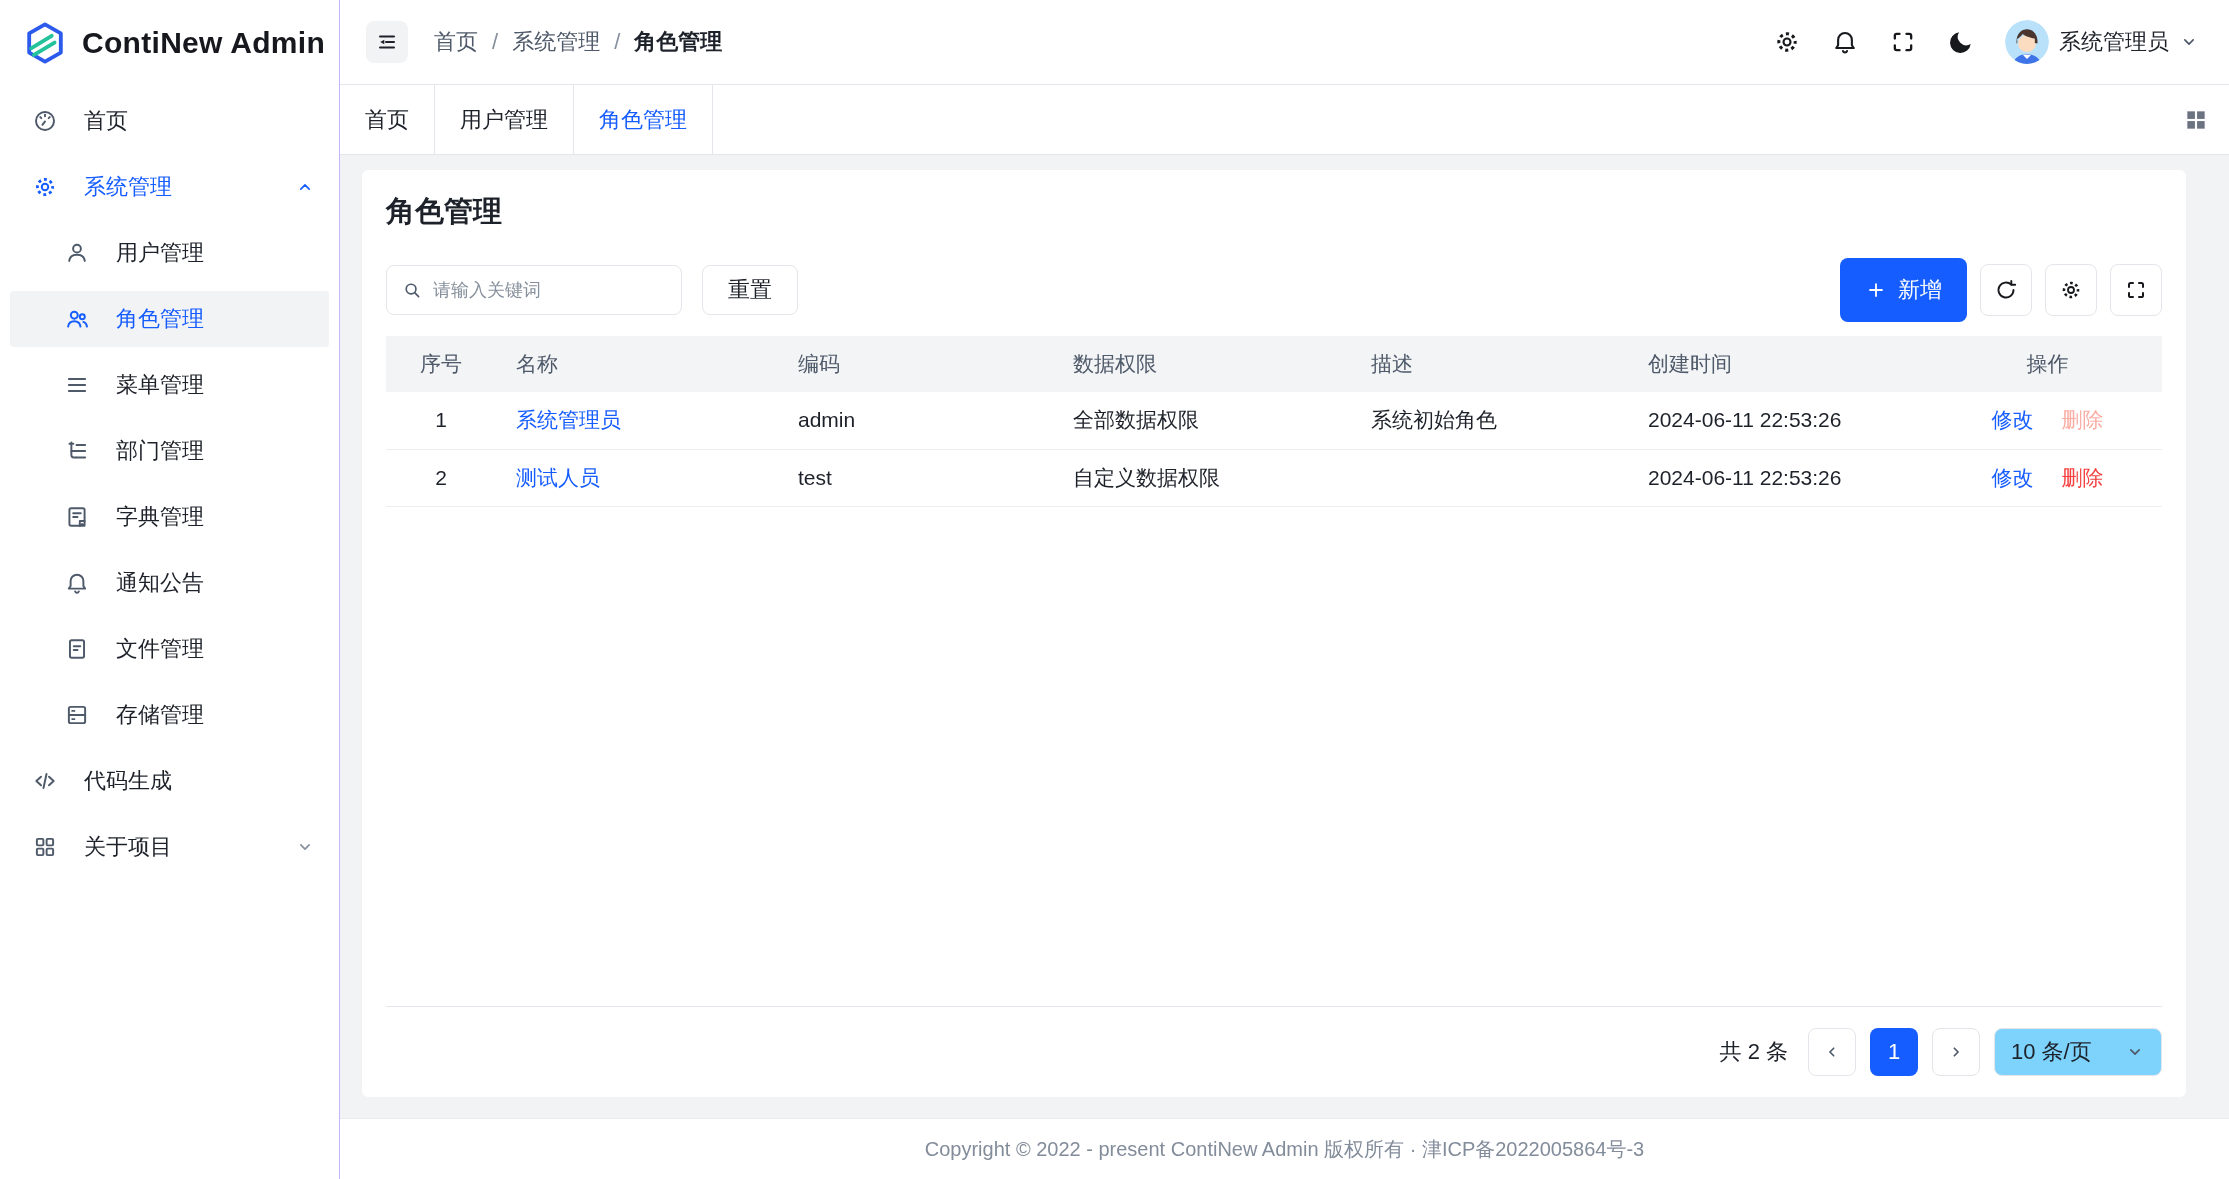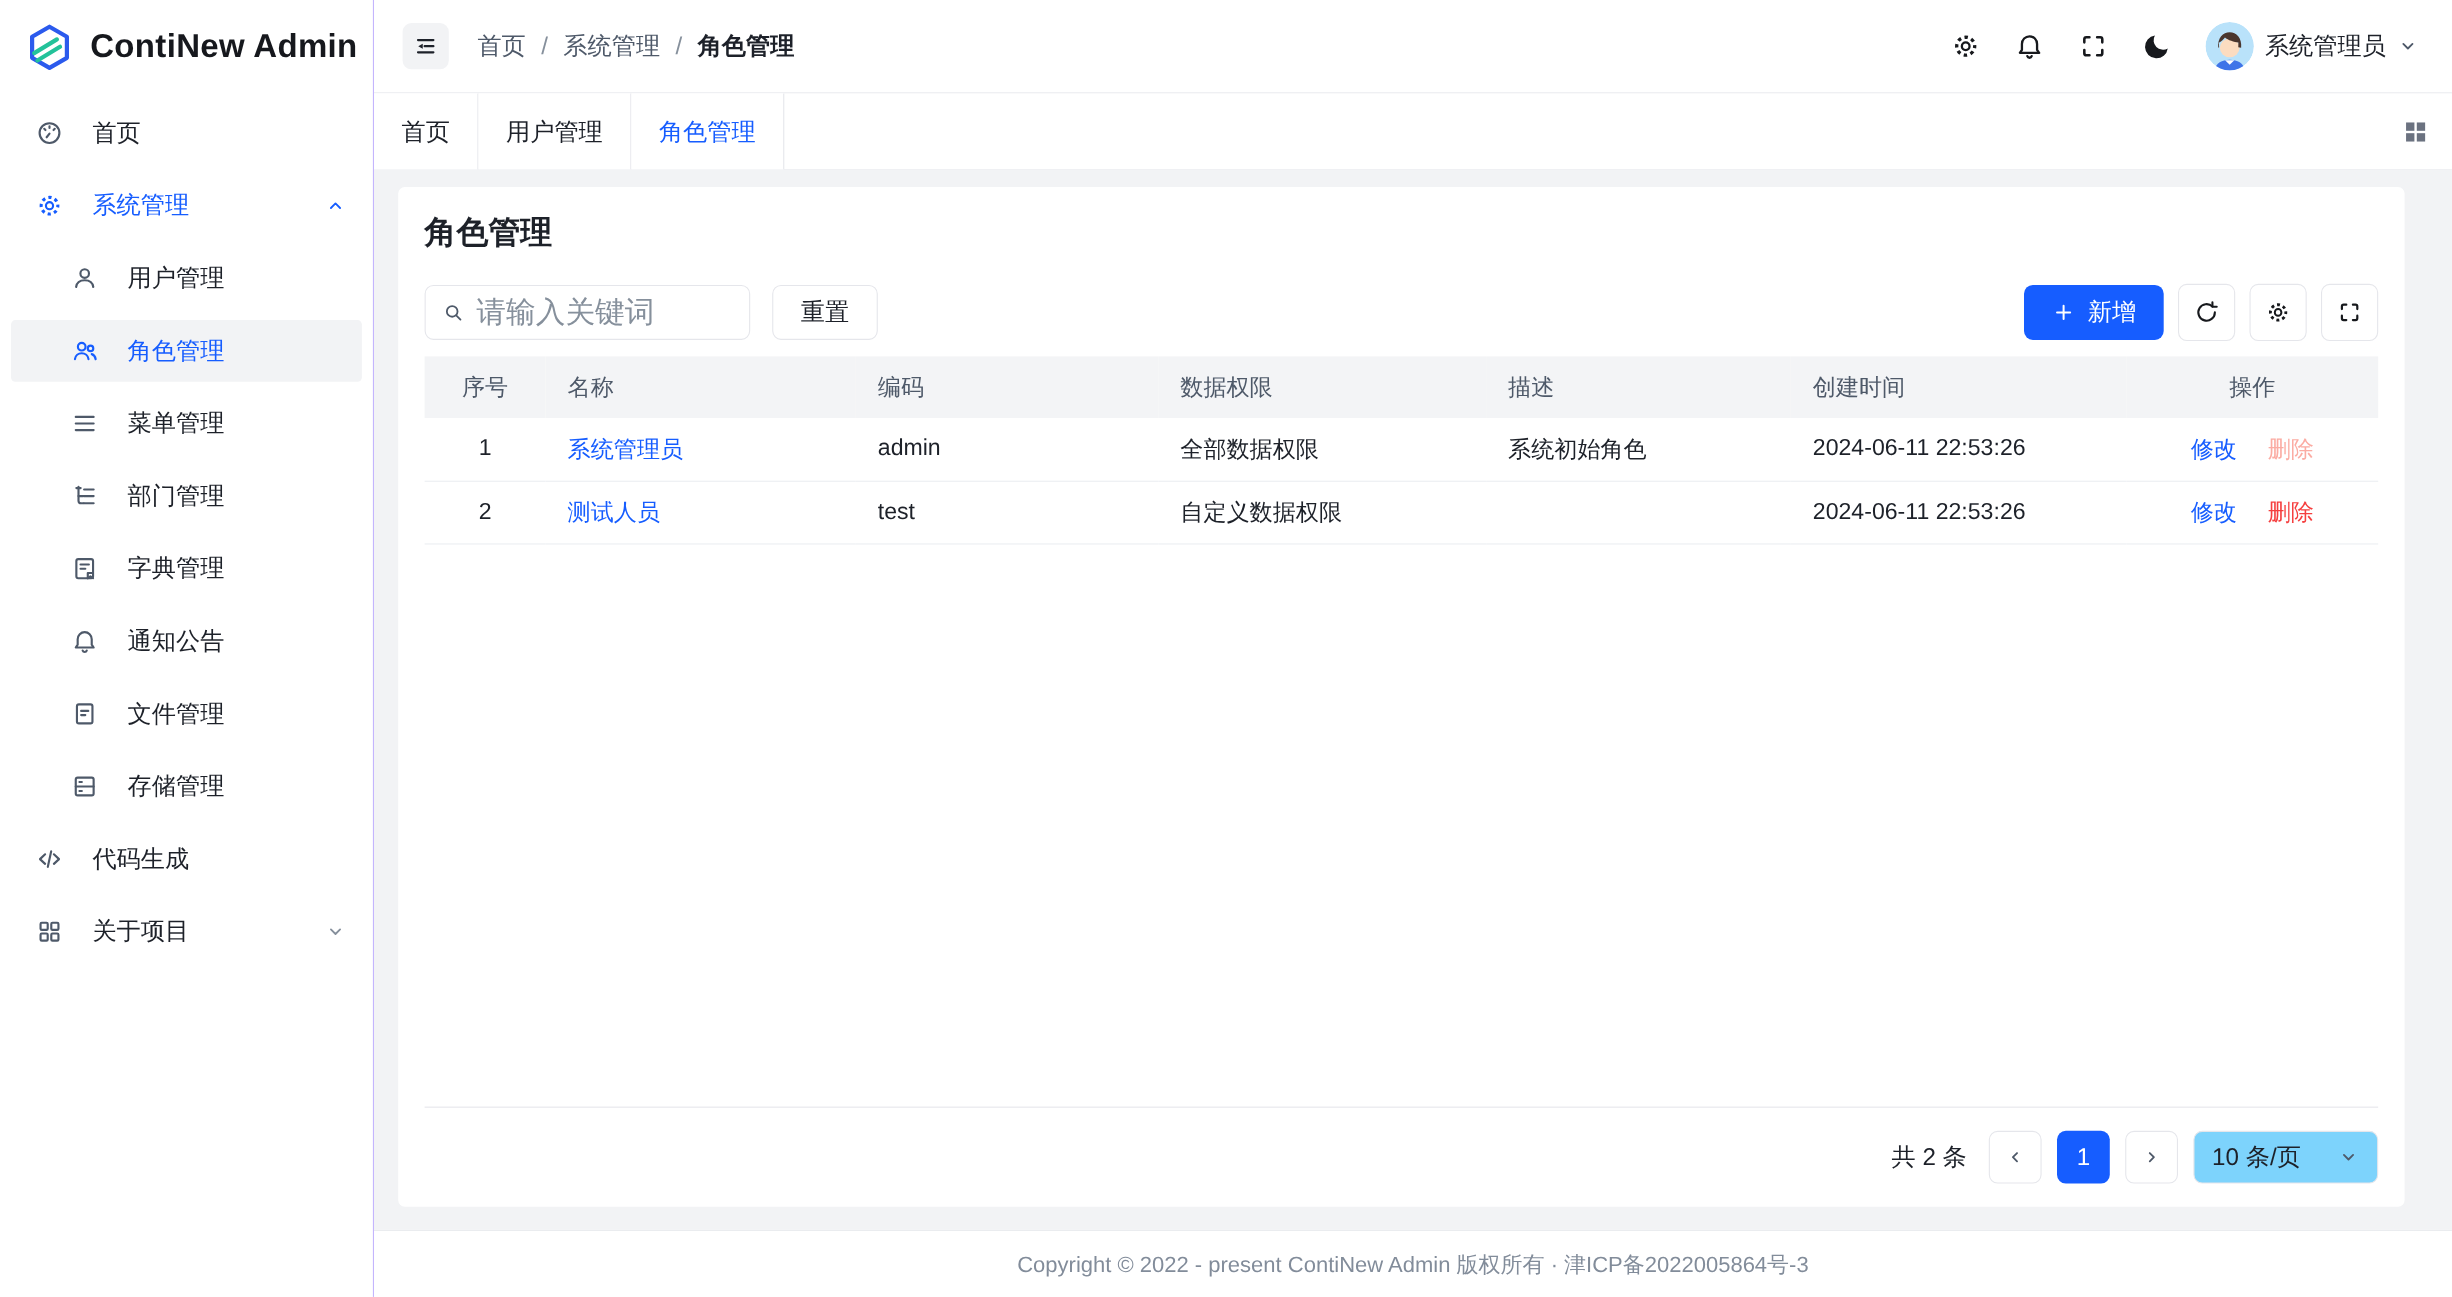--- a/index.html
+++ b/index.html
@@ -44,26 +44,26 @@
   .tabbar-right { margin-left:auto; display:flex; align-items:center; padding-right:20px; color:#6b7280; cursor:pointer; }
 
   .content { flex:1; background:#f2f3f5; padding:15px 43px 0 22px; overflow:hidden; }
   .card { background:#fff; border-radius:6px; height:927px; padding:0 24px; display:flex; flex-direction:column; }
   .page-title { margin-top:22px; font-size:29px; font-weight:700; color:#1d2129; }
 
   .toolbar { margin-top:26px; display:flex; align-items:center; flex:none; }
   .search-box { width:296px; height:50px; border:1px solid #e5e6eb; border-radius:8px; background:#fff;
                 display:flex; align-items:center; padding:0 14px; gap:10px; }
   .search-box .s-icon { width:22px; height:22px; color:#4e5969; flex:none; }
-  .search-box input { border:none; outline:none; width:100%; font-size:27px; color:#1d2129; font-family:inherit; background:transparent; }
+  .search-box input { border:none; outline:none; width:100%; font-size:18px; color:#1d2129; font-family:inherit; background:transparent; }
   .search-box input::placeholder { color:#86909c; }
   .btn-reset { margin-left:20px; height:50px; padding:0 25px; background:#fff; border:1px solid #e5e6eb; border-radius:8px;
                font-size:22px; color:#1d2129; cursor:pointer; font-family:inherit; }
   .toolbar-right { margin-left:auto; display:flex; align-items:center; gap:13px; }
-  .btn-add { height:50px; padding:0 25px; background:#165DFF; border:none; border-radius:8px; color:#fff;
+  .btn-add { height:64px; padding:0 25px; background:#165DFF; border:none; border-radius:8px; color:#fff;
              font-size:22px; display:flex; align-items:center; gap:11px; cursor:pointer; font-family:inherit; }
   .btn-add .p-icon { width:22px; height:22px; }
   .icon-btn { width:52px; height:52px; background:#fff; border:1px solid #e5e6eb; border-radius:8px;
               display:grid; place-items:center; color:#17191d; cursor:pointer; }
   .icon-btn svg { width:24px; height:24px; }
 
   .table-wrap { margin-top:14px; flex:1; display:flex; flex-direction:column; border-bottom:1px solid #e5e6eb; min-height:0; }
   table { width:100%; border-collapse:collapse; font-size:21px; table-layout:fixed; }
   thead th { height:56px; background:#f3f4f6; color:#4e5969; font-weight:500; text-align:left; padding:0 20px; }
   tbody td { height:57px; color:#1d2129; padding:0 20px; border-bottom:1px solid #eceef2; background:#fff; }

